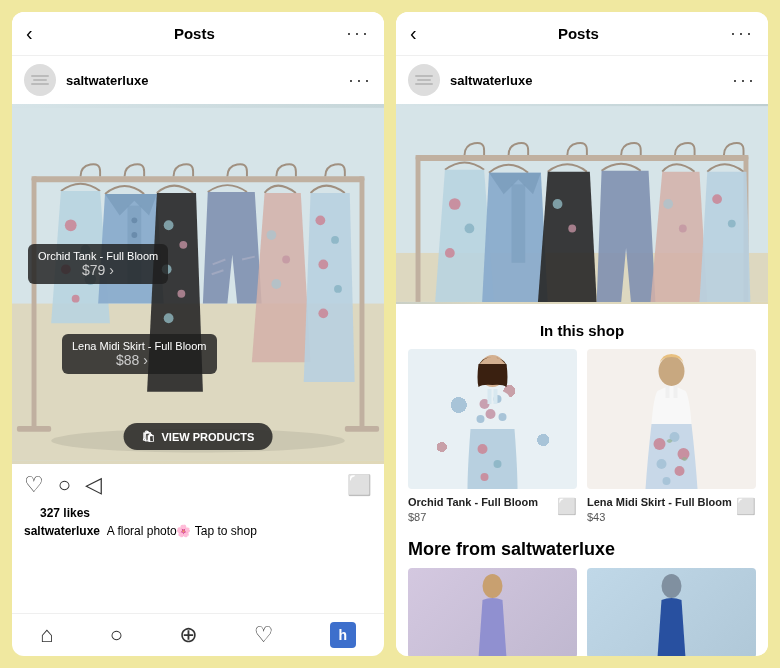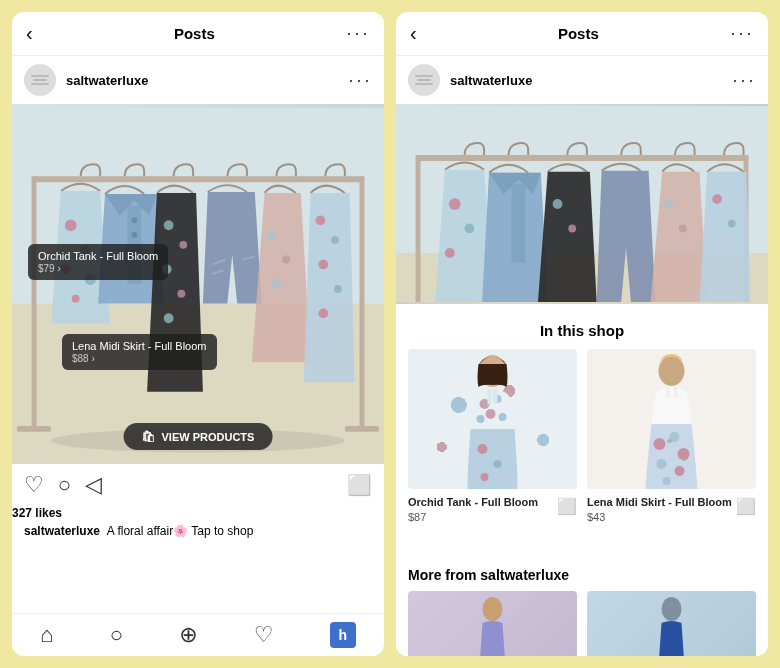--- a/index.html
+++ b/index.html
@@ -117,21 +117,22 @@
       background: rgba(30,30,30,0.82);
       color: #fff;
       border-radius: 6px;
       padding: 6px 10px;
       font-size: 11px;
       font-weight: 500;
       cursor: pointer;
     }
     .product-tag .tag-price {
       color: #ccc;
-      font-size: 10px;
+      font-size: 14px;
+      margin-left: 44px;
     }
     .tag1 { left: 16px; top: 140px; }
     .tag2 { left: 50px; top: 230px; }
     .view-products-btn {
       position: absolute;
       bottom: 14px;
       left: 50%;
       transform: translateX(-50%);
       background: rgba(30,30,30,0.82);
       color: #fff;
@@ -158,21 +159,21 @@
       cursor: pointer;
       color: #333;
     }
     .bookmark-icon {
       margin-left: auto;
       font-size: 20px;
       color: #333;
       cursor: pointer;
     }
     .likes {
-      padding: 0 0 4px;
+      padding: 0 28px 4px;
       font-size: 12px;
       font-weight: 700;
     }
     .caption {
       padding: 0 12px 6px;
       font-size: 12px;
     }
     .caption .cap-user {
       font-weight: 700;
       margin-right: 4px;
@@ -264,24 +265,23 @@
       color: #555;
       margin-top: 2px;
     }
     .product-bookmark {
       font-size: 16px;
       color: #333;
       cursor: pointer;
       margin-top: 2px;
     }
     .more-from-title {
-      font-size: 14px;
+      font-size: 18px;
       font-weight: 700;
       padding: 4px 12px 8px;
-      margin-top: 28px;
     }
     .more-products-row {
       display: flex;
       gap: 10px;
       padding: 0 12px;
     }
     .more-product-img {
       flex: 1;
       height: 90px;
       background: #e8e8e8;
@@ -437,21 +437,21 @@
       <span class="action-icon">♡</span>
       <span class="action-icon">○</span>
       <span class="action-icon">◁</span>
       <span class="bookmark-icon">⬜</span>
     </div>
 
     <div class="likes">327 likes</div>
 
     <div class="caption">
       <span class="cap-user">saltwaterluxe</span>
-      <span>A floral affair🌸 Tap to shop</span>
+      <span>A floral photo🌸 Tap to shop</span>
     </div>
 
     <div class="bottom-nav">
       <span class="nav-icon">⌂</span>
       <span class="nav-icon">○</span>
       <span class="nav-icon">⊕</span>
       <span class="nav-icon">♡</span>
       <span class="nav-icon active">h</span>
     </div>
   </div>

